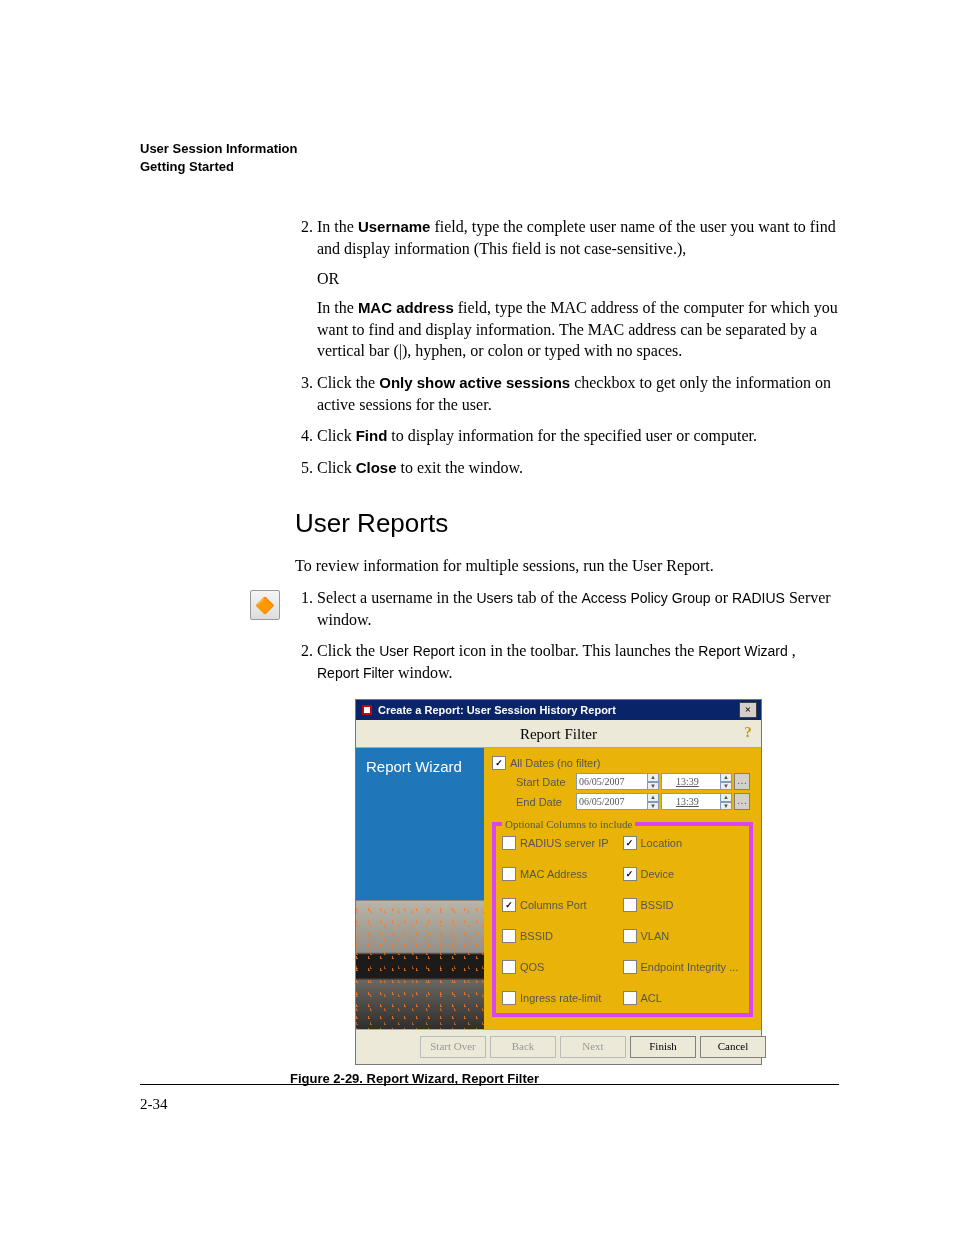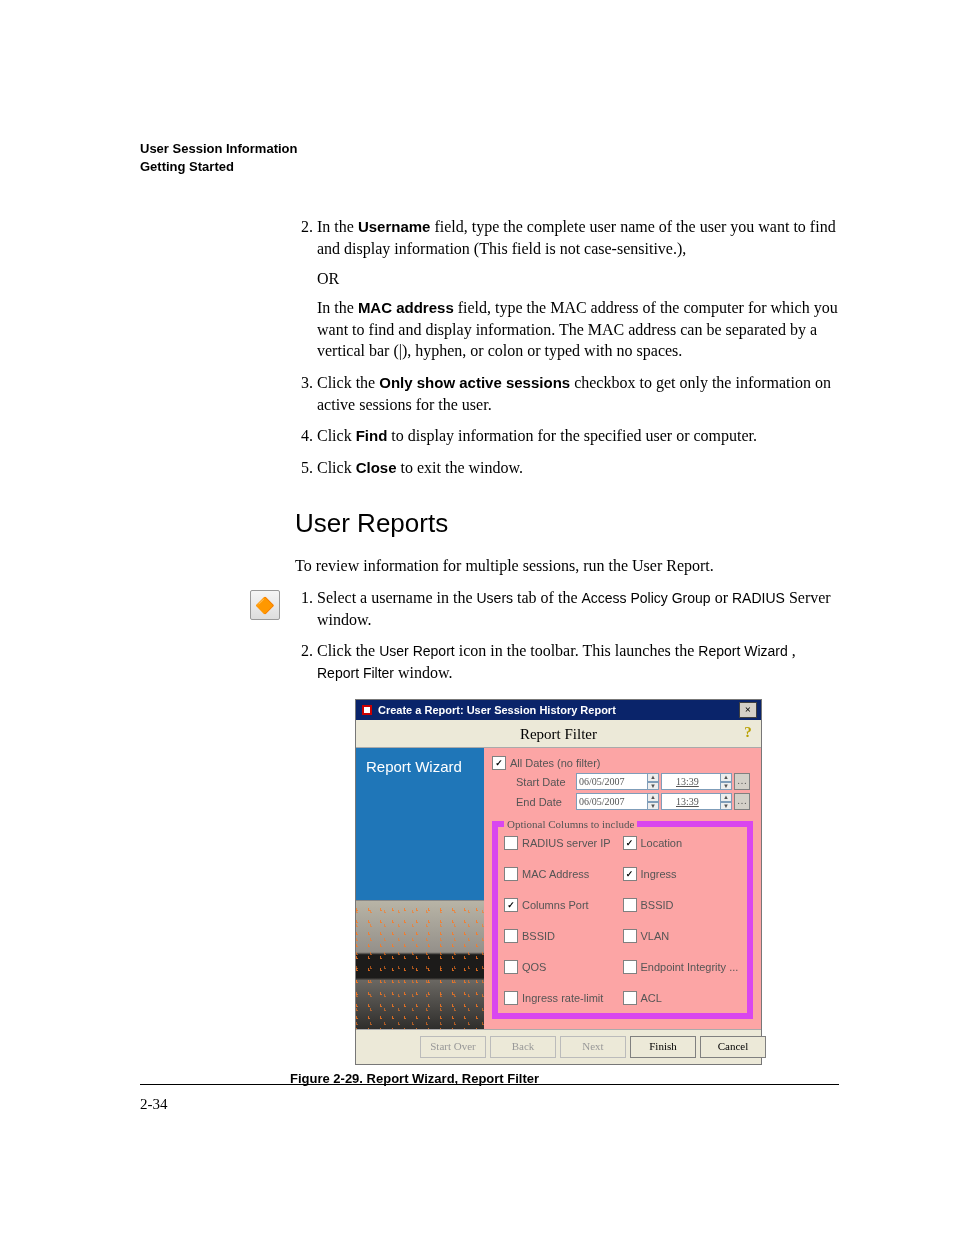--- a/index.html
+++ b/index.html
@@ -65,21 +65,21 @@
     justify-content: center;
     font-size: 16px;
   }
   
   .dialog {
     width: 405px;
     margin: 16px 0 4px 60px;
     border: 1px solid #777;
     font: 11px Tahoma, Arial, sans-serif;
     color: #000;
-    background: #fca5a5;
+    background: #eab308;
   }
   .dlg-title {
     background: #0a246a;
     color: #fff;
     display: flex;
     align-items: center;
     height: 20px;
     padding: 0 4px;
     font: bold 11px Tahoma, Arial, sans-serif;
   }
@@ -195,21 +195,21 @@
   .ellbtn {
     width: 14px; height: 15px;
     background: #d4d0c8;
     border: 1px solid #808080;
     margin-left: 2px;
     font: 10px Tahoma;
     text-align: center;
     line-height: 13px;
   }
   fieldset.cols {
-    border: 6px solid #d946ef;
+    border: 4px solid #d946ef;
     margin: 8px 0 0 0;
     padding: 4px 6px 6px 6px;
   }
   fieldset.cols legend { font: 11px Tahoma; color: #555; padding: 0 3px; }
   .grid2 {
     display: grid;
     grid-template-columns: 1fr 1fr;
     row-gap: 13px;
   }
   .dlg-foot {
@@ -391,21 +391,21 @@
                   <span class="cb on"></span>
                   <span>Location</span>
                 </div>
 
               <div class="row">
                   <span class="cb"></span>
                   <span>MAC Address</span>
                 </div>
               <div class="row">
                   <span class="cb on"></span>
-                  <span>Ingress</span>
+                  <span>Device</span>
                 </div>
 
               <div class="row">
                   <span class="cb on"></span>
                   <span>Columns Port</span>
                 </div>
               <div class="row">
                   <span class="cb"></span>
                   <span>BSSID</span>
                 </div>

